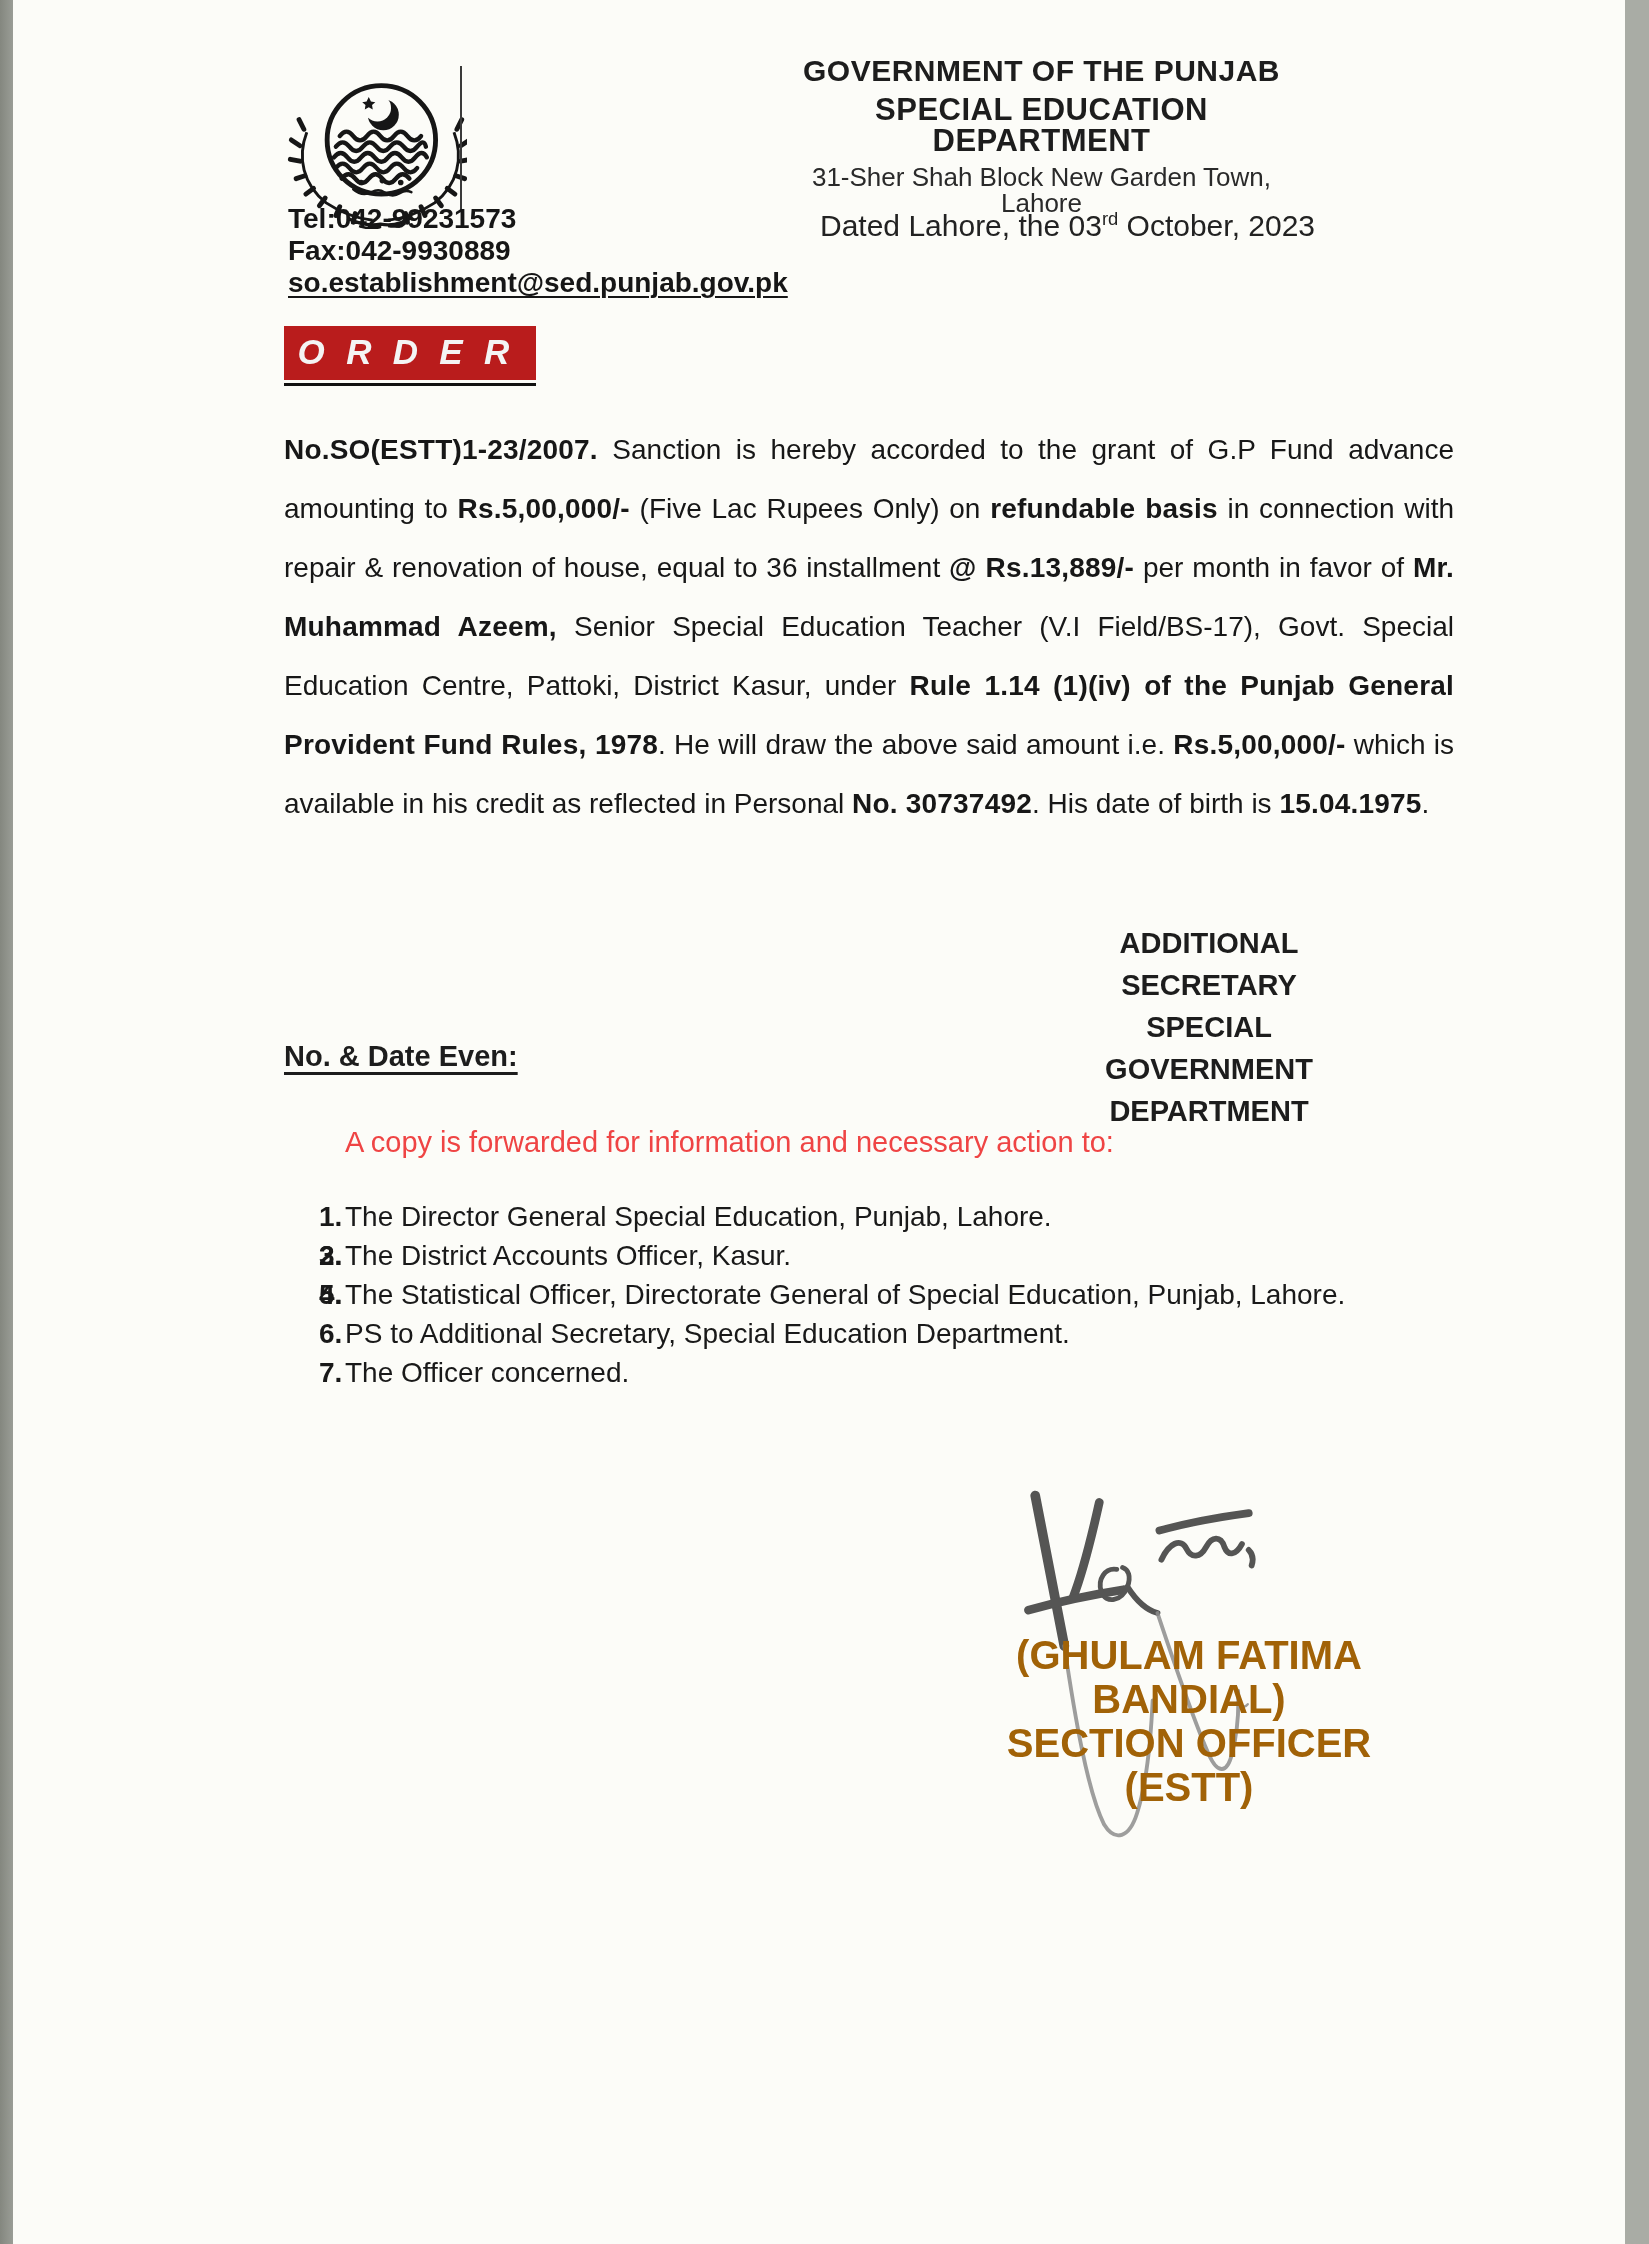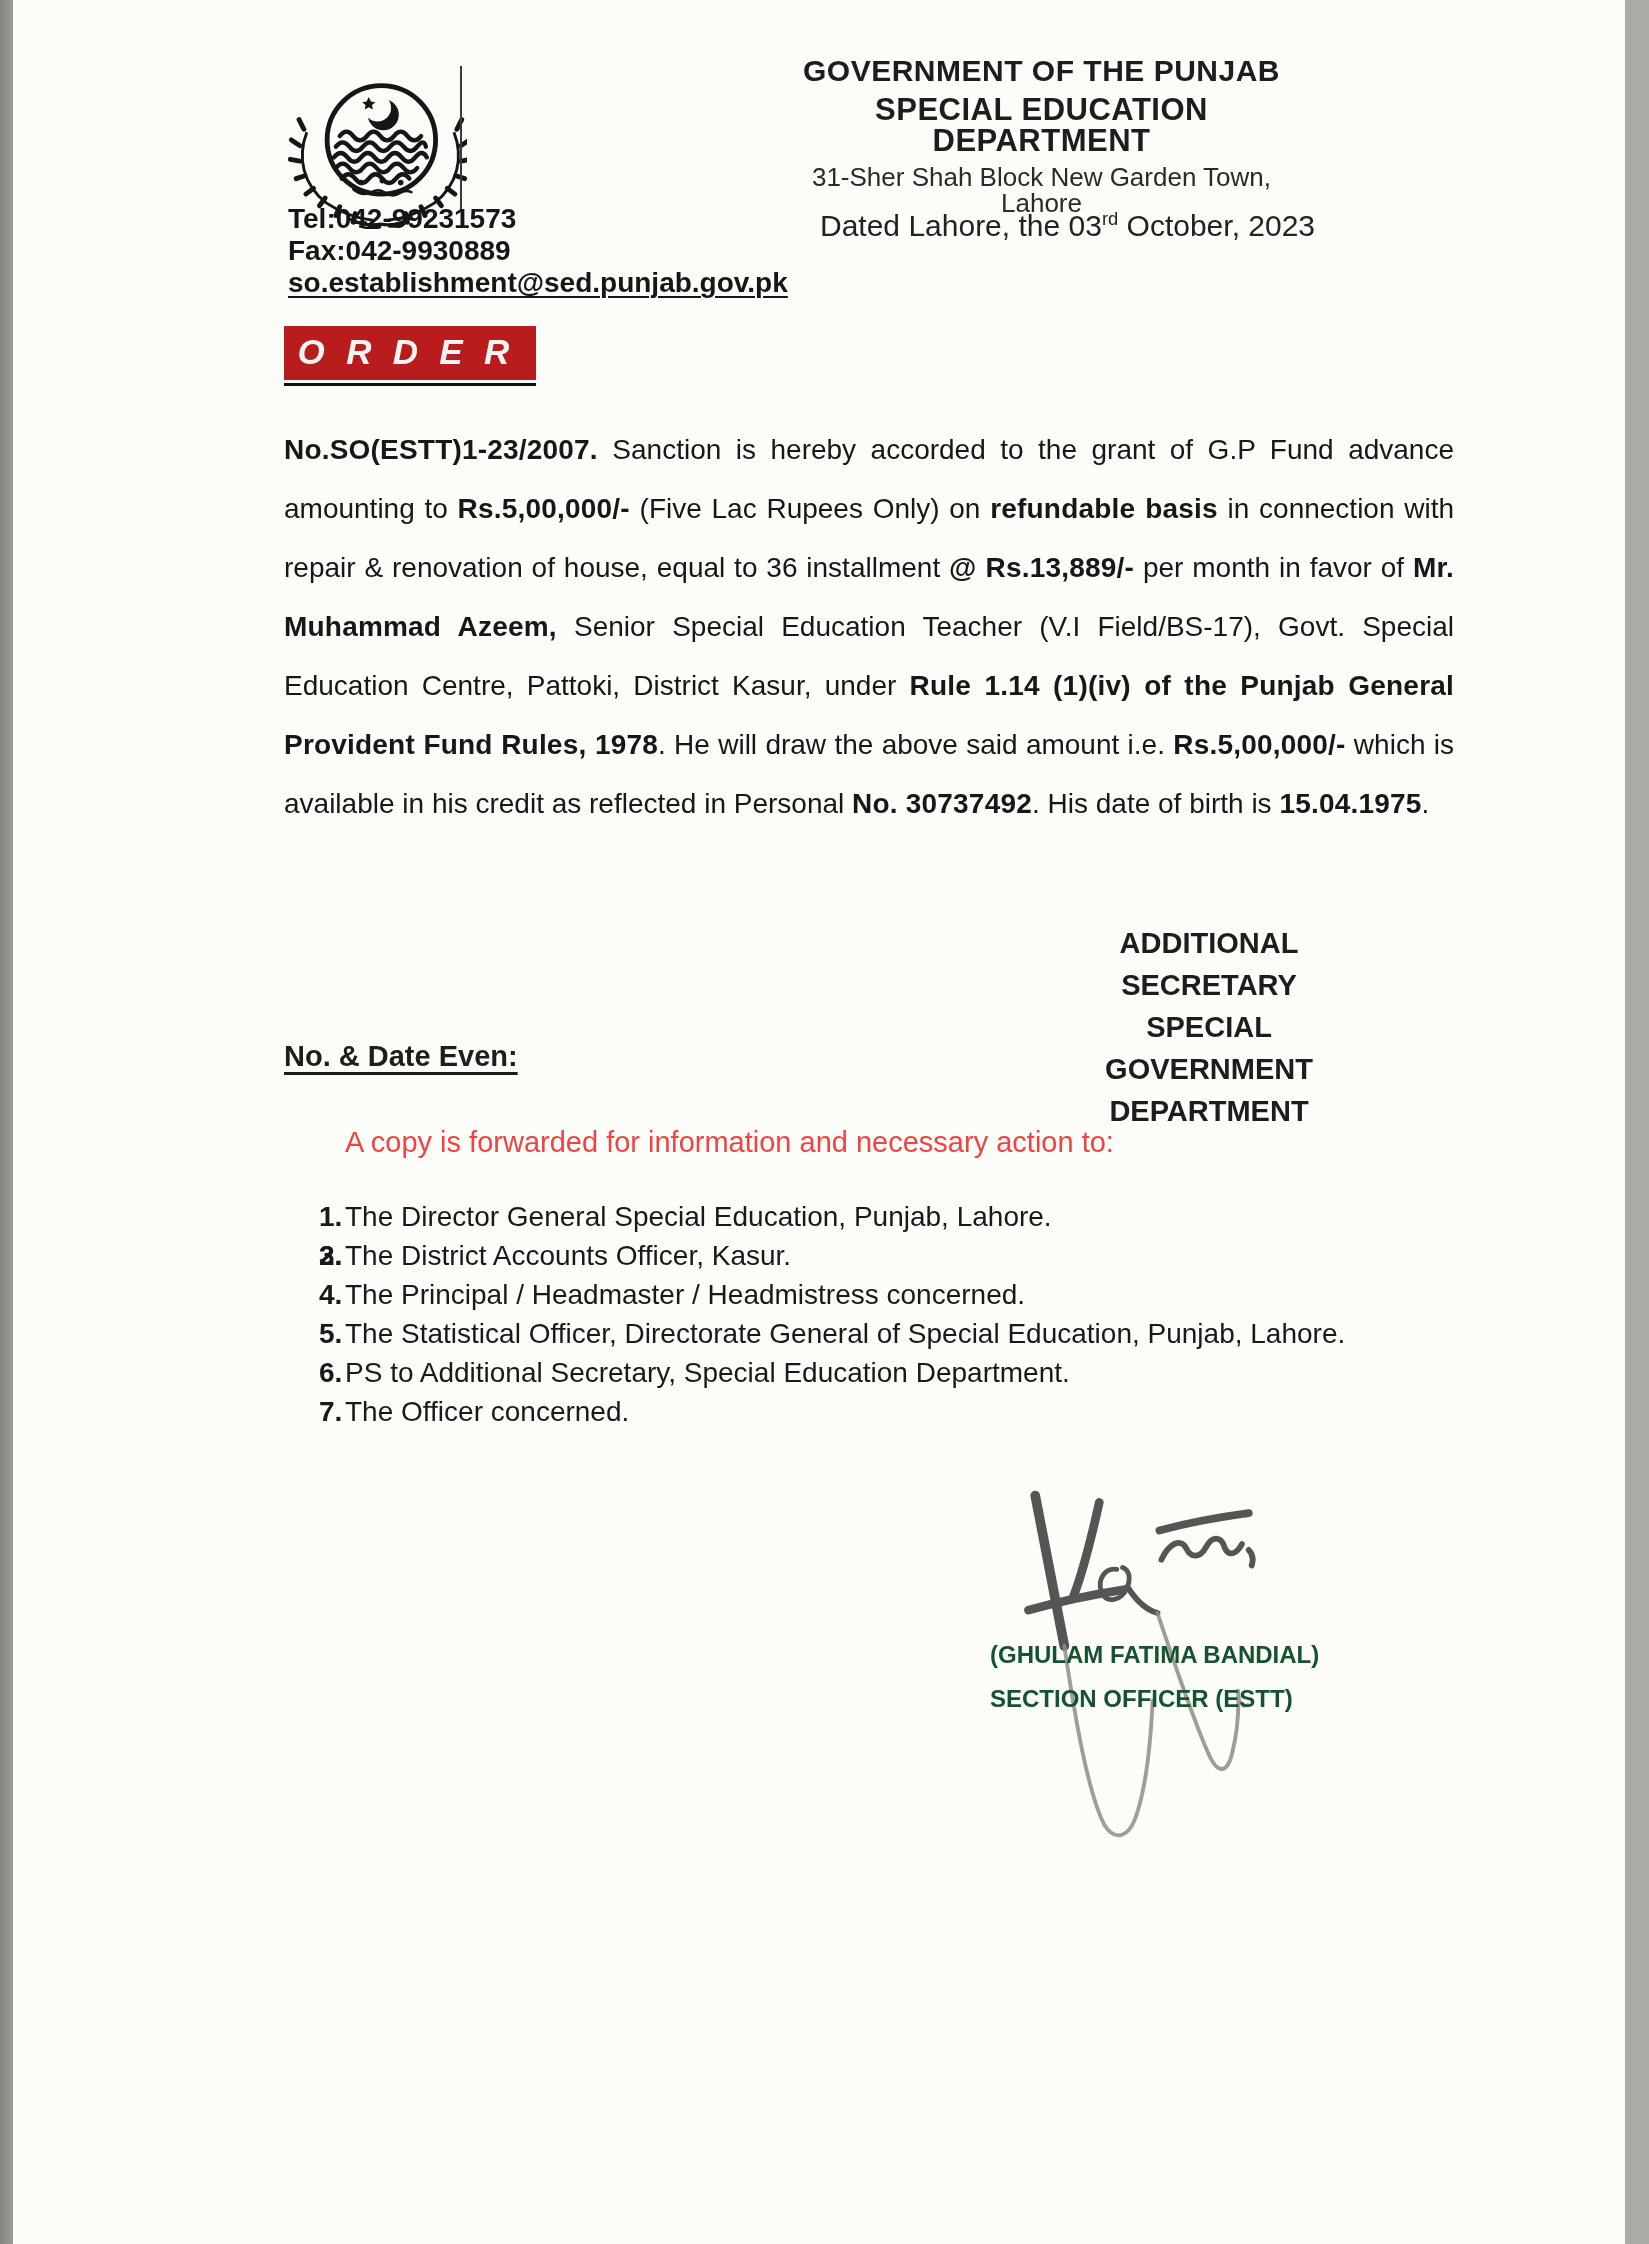--- a/index.html
+++ b/index.html
@@ -79,22 +79,22 @@
     position:absolute; left:284px; top:1197px; width:1170px;
     list-style:none; margin:0; padding:0;
     font-size:28px; line-height:39px; color:#191919;
   }
   .cc-list li { position:relative; padding-left:61px; }
   .cc-list li .num { position:absolute; left:35px; font-weight:bold; }
   .cc-list li:nth-child(5) .txt { display:block; text-align:justify; }
   
   .signature-block {
     position:absolute; left:990px; top:1633px; width:398px;
-    text-align:left; font-weight:bold; font-size:24px; line-height:44px;
-    color:#14532d;
+    text-align:center; font-weight:bold; font-size:40px; line-height:44px;
+    color:#a16207;
   }
   .signature-svg {
     position:absolute; left:970px; top:1483px; width:408px; height:361px;
     pointer-events:none;
   }
 </style>
 </head>
 <body>
 
 <div class="scan-edge-left"></div>
@@ -187,21 +187,21 @@
 </div>
 
 <div class="ref-even">No. &amp; Date Even:</div>
 
 <div class="copy-intro">A copy is forwarded for information and necessary action to:</div>
 
 <ol class="cc-list">
   <li><span class="num">1.</span><span class="txt">The Director General Special Education, Punjab, Lahore.</span></li>
   <li><span class="num">2.</span></li>
   <li><span class="num">3.</span><span class="txt">The District Accounts Officer, Kasur.</span></li>
-  <li><span class="num">4.</span><span class="txt">The Principal / Headmaster / Headmistress concerned.</span></li>
+  <li><span class="num">4.</span></li>
   <li>
       <span class="num">5.</span>
       <span class="txt">The Statistical Officer, Directorate General of Special Education, Punjab, Lahore.</span>
     </li>
   <li><span class="num">6.</span><span class="txt">PS to Additional Secretary, Special Education Department.</span></li>
   <li><span class="num">7.</span><span class="txt">The Officer concerned.</span></li>
 </ol>
 
 <svg class="signature-svg" viewBox="1000 1528 420 372">
   <g fill="none" stroke-linecap="round" stroke-linejoin="round">

